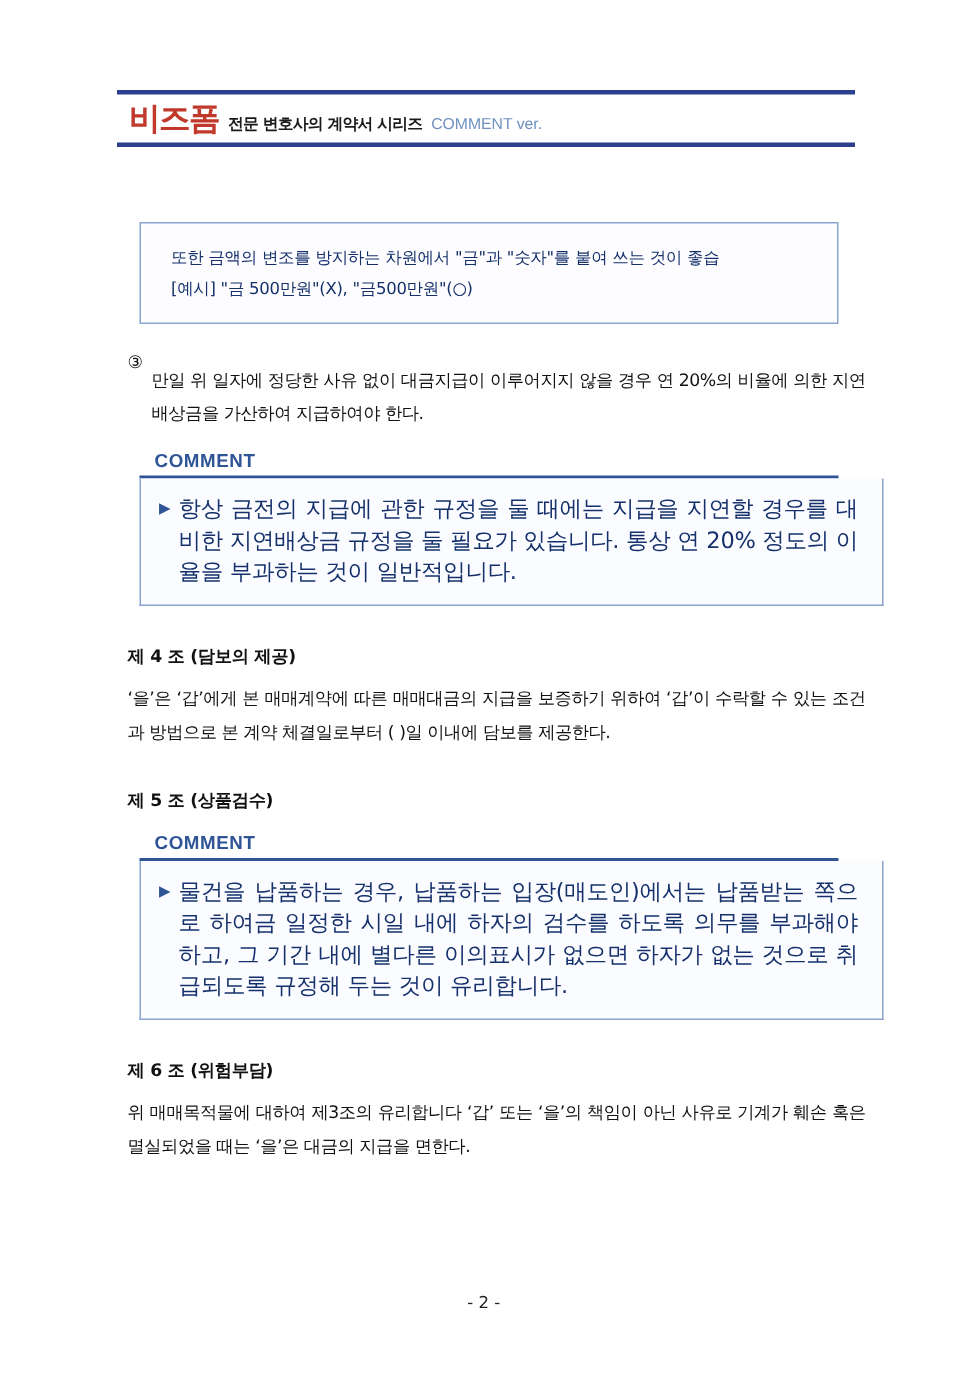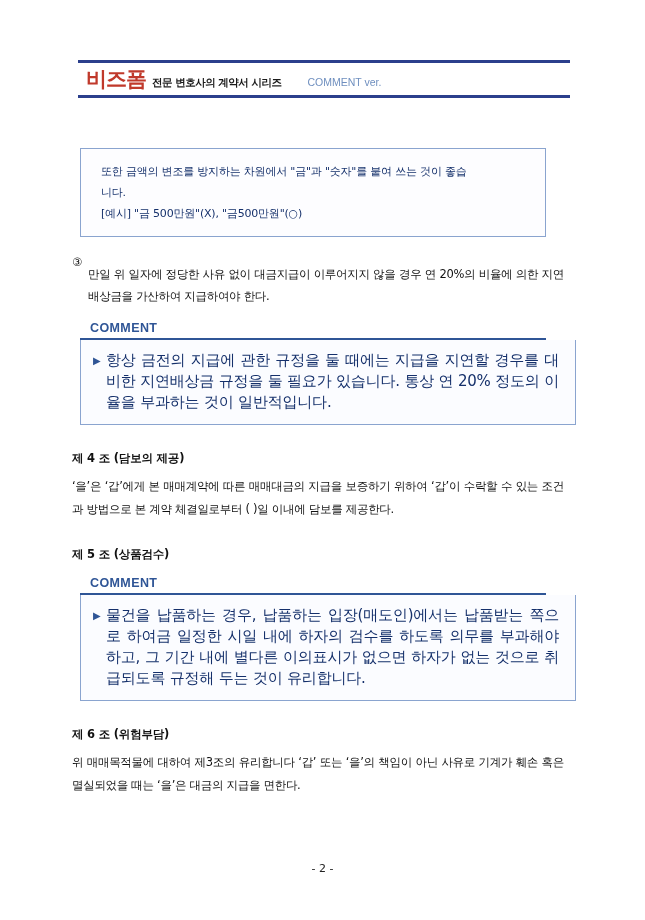--- a/index.html
+++ b/index.html
@@ -67,27 +67,26 @@
     font-size: 10.5px;
     font-weight: bold;
     color: #1a1a1a;
     letter-spacing: -0.5px;
   }
   .brand-comment {
     font-family: "Liberation Sans", sans-serif;
     font-size: 10.5px;
     color: #6f8fbf;
     letter-spacing: 0px;
-    margin-left: 20px;
   }
 
   
   .content {
     position: absolute;
-    left: 72px;
+    left: 85px;
     top: 148px;
     width: 492px;
   }
 
   
   .note-box {
     border: 1px solid #8aa4cf;
     background: #fdfdff;
     margin-left: 8px;
     width: 466px;
@@ -220,21 +219,20 @@
       <span class="brand-tagline">전문 변호사의 계약서 시리즈</span>
       <span class="brand-comment">COMMENT ver.</span>
     </div>
     <div class="header-rule-bottom"></div>
   </div>
 
   <div class="content">
 
     <div class="note-box">
       <div class="note-line">또한 금액의 변조를 방지하는 차원에서 "금"과 "숫자"를 붙여 쓰는 것이 좋습</div>
-      <div class="note-line">니다.</div>
       <div class="note-line">[예시] "금 500만원"(X), "금500만원"(○)</div>
     </div>
 
     <div class="clause">
       <div class="clause-num">③</div>
       <div class="clause-body">만일 위 일자에 정당한 사유 없이 대금지급이 이루어지지 않을 경우 연 20%의 비율에 의한 지연배상금을 가산하여 지급하여야 한다.</div>
     </div>
 
     <div class="comment-block">
       <div class="comment-title">COMMENT</div>

